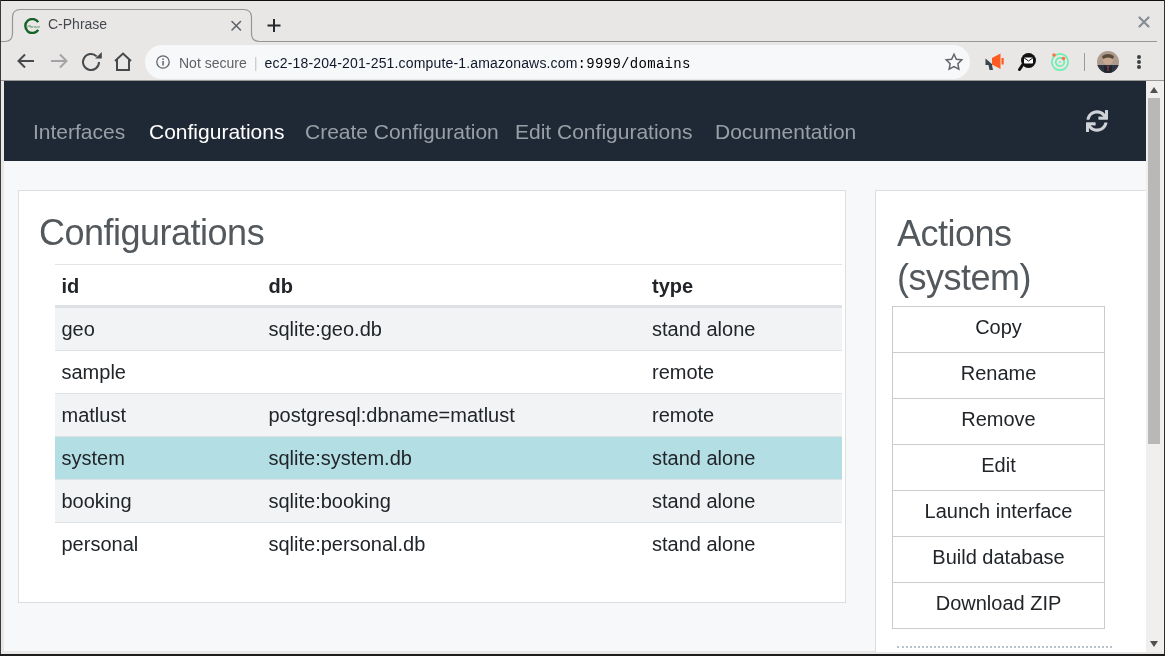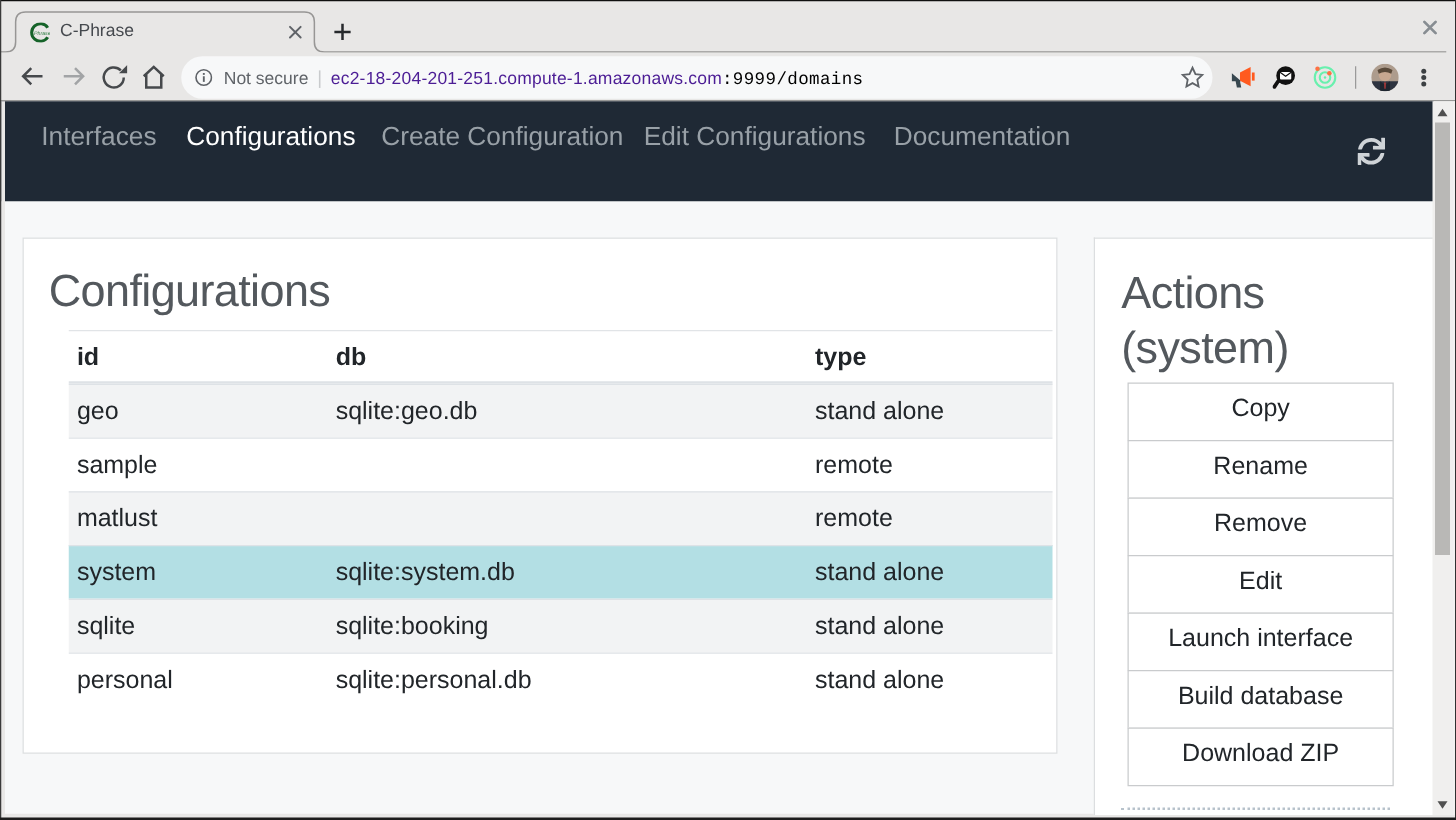--- a/index.html
+++ b/index.html
@@ -5,45 +5,45 @@
   * { margin:0; padding:0; box-sizing:border-box; }
   html,body { width:1165px; height:656px; overflow:hidden; }
   body { font-family:"Liberation Sans", sans-serif; position:relative; background:#e8e7e6; }
   .abs { position:absolute; }
   
   #tabstrip { left:0; top:0; width:1165px; height:42px; background:#e8e7e6; }
   #tabtitle { left:48px; top:16px; font-size:14px; color:#45494e; }
   #toolbar { left:0; top:42px; width:1165px; height:38px; background:#e8e7e6; }
   #omnibox { left:145px; top:45px; width:825px; height:34px; border-radius:17px; background:#f7f8f9; }
   #urltext { left:179px; top:54px; font-size:14px; color:#5f6368; white-space:pre; }
-  #urltext .host { color:#4c1d95; letter-spacing:0.17px; }
+  #urltext .host { color:#0f172a; letter-spacing:0.17px; }
   #urltext .path { color:#000000; letter-spacing:0.3px;font-family:Liberation Mono, monospace; }
   #urltext .sep { color:#c9cbcd; padding:0 7px; font-size:15px; }
   #chromeline { left:0; top:80px; width:1165px; height:1px; background:#989897; }
   
   #page { left:4px; top:81px; width:1143px; height:570px; background:#f7f8f9; }
   #navbar { left:-3px; top:0px; width:1146px; height:80px; background:#1f2935; }
-  .nl { position:absolute; top:18px; font-size:21px; line-height:21px; color:#98a0a7; white-space:pre; }
+  .nl { position:absolute; top:40px; font-size:21px; line-height:21px; color:#98a0a7; white-space:pre; }
   .nl.on { color:#ffffff; }
   
   #card1 { left:14px; top:109px; width:828px; height:413px; background:#fff; border:1px solid #dcdee0; }
   .h2 { font-size:36px; color:#53585d; letter-spacing:-0.5px; }
   #card1 .h2 { position:absolute; left:20px; top:21px; }
   #tblx { position:absolute; left:20px; top:73px; width:787px; font-size:20px; color:#212529;margin-left:16px; }
   .thead { position:relative; height:43px; border-top:1px solid #e1e4e7; border-bottom:2px solid #dee2e6; font-weight:bold; }
   .thead span { position:absolute; top:11px; line-height:20px; }
   .trow { position:relative; height:43px; border-top:1px solid #dee2e6; }
   .trow span { position:absolute; top:10.5px; line-height:20px; }
   .ca { left:6.5px; } .cb { left:213.5px; } .cc { left:597px; }
   .trow.odd { background:#f2f3f4; }
   .trow.sel { background:#b3dfe4; }
   
   #card2 { left:871px; top:109px; width:281px; height:463px; background:#fff; border:1px solid #dcdee0; border-bottom:none; }
   #card2 .h2 { position:absolute; left:21px; top:21px; line-height:44px; letter-spacing:-0.5px; }
-  #btns { position:absolute; left:26px; top:115px; width:213px; }
+  #btns { position:absolute; left:16px; top:115px; width:213px; }
   .btn { height:47px; line-height:41px; text-align:center; font-size:20px; color:#212529; background:#fff; border:1px solid #c9cbcd; margin-top:-1px; }
   .btn:first-child { margin-top:0; }
   #dots { position:absolute; left:21px; top:455px; width:215px; border-top:2px dotted #b7c2cb; }
   
   #sbar { left:1146px; top:81px; width:16px; height:571px; background:#f0efee; }
   #sthumb { left:1148px; top:98px; width:12px; height:346px; background:#b9b8b6; }
   
   #wb-top { left:0; top:0; width:1165px; height:1px; background:#101010; }
   #wb-left { left:0; top:0; width:1px; height:656px; background:#3a3a3a; }
   #wb-right { left:1163.5px; top:0; width:1.5px; height:656px; background:#303030; }
@@ -168,29 +168,30 @@
           <span class="ca">geo</span>
           <span class="cb">sqlite:geo.db</span>
           <span class="cc">stand alone</span>
         </div>
         <div class="trow">
           <span class="ca">sample</span>
           <span class="cc">remote</span>
         </div>
         <div class="trow odd">
           <span class="ca">matlust</span>
+          <span class="cb">postgresql:dbname=matlust</span>
           <span class="cc">remote</span>
         </div>
         <div class="trow sel">
           <span class="ca">system</span>
           <span class="cb">sqlite:system.db</span>
           <span class="cc">stand alone</span>
         </div>
         <div class="trow odd">
-          <span class="ca">sqlite</span>
+          <span class="ca">booking</span>
           <span class="cb">sqlite:booking</span>
           <span class="cc">stand alone</span>
         </div>
         <div class="trow">
           <span class="ca">personal</span>
           <span class="cb">sqlite:personal.db</span>
           <span class="cc">stand alone</span>
         </div>
       </div>
     </div>

